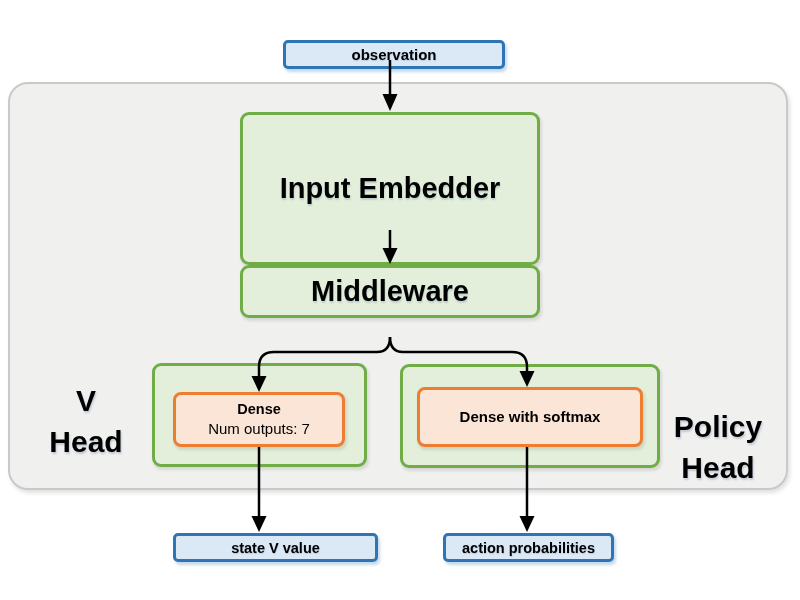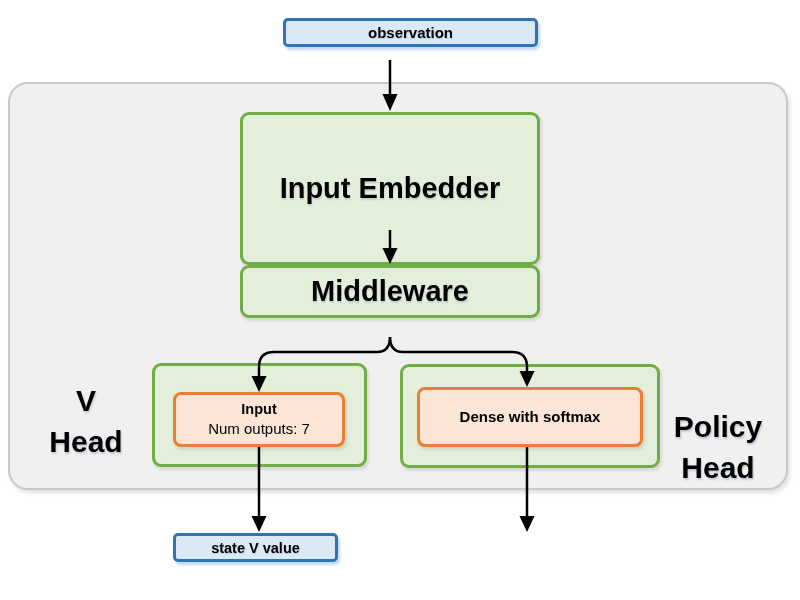--- a/index.html
+++ b/index.html
@@ -37,30 +37,30 @@
   .big-label { font-size:29px; text-shadow:0.5px 1.5px 1.5px rgba(110,140,175,0.3); }
   .head-label {
     position:absolute; text-align:center; font-weight:bold; font-size:30px;
     color:#000; line-height:1.35;
     text-shadow:1px 2px 2px rgba(110,130,165,0.35);
   }
   .head-label span { display:block; }
   .o-title { font-weight:bold; font-size:14.5px; }
   .o-sub { font-weight:normal; font-size:15px; }
   .softmax .o-title { font-size:15px; }
-  #observation  { left:283px; top:18px;  width:255px; height:29px;text-align:center; }
+  #observation  { left:283px; top:40px;  width:222px; height:29px;text-align:center; }
   #input-embedder { left:240px; top:112px; width:300px; height:153px; }
   #middleware   { left:240px; top:265px; width:300px; height:53px;align-items:center; }
   #v-head-container      { left:152px; top:363px; width:215px; height:104px; }
   #policy-head-container { left:400px; top:364px; width:260px; height:104px; }
   #dense-box    { left:173px; top:392px; width:172px; height:55px; }
   #dense-softmax-box { left:417px; top:387px; width:226px; height:60px; }
   #v-head-label      { left:26px;  top:381px; width:120px; }
   #policy-head-label { left:654px; top:383px; width:128px;margin-top:24px; }
-  #state-v-value        { left:173px; top:533px; width:165px; height:29px; font-size:14.5px; }
+  #state-v-value        { left:173px; top:533px; width:205px; height:29px; font-size:14.5px; }
   #action-probabilities { left:443px; top:533px; width:171px; height:29px; font-size:14.5px; }
   .arrows { position:absolute; left:0; top:0; pointer-events:none; }
   .arrows path, .arrows line { stroke:var(--arrow); stroke-width:2.5; fill:none; }
   .arrows polygon { fill:var(--arrow); stroke:none; }
 </style>
 </head>
 <body>
 
 <div class="stage">
 
@@ -76,21 +76,21 @@
 
   <div class="box green-box big-label" id="middleware">
     <span>Middleware</span>
   </div>
 
   <div class="box green-box" id="v-head-container"></div>
 
   <div class="box green-box" id="policy-head-container"></div>
 
   <div class="box orange-box" id="dense-box">
-    <span class="o-title">Input</span>
+    <span class="o-title">Dense</span>
     <span class="o-sub">Num outputs: 7</span>
   </div>
 
   <div class="box orange-box softmax" id="dense-softmax-box">
     <span class="o-title">Dense with softmax</span>
   </div>
 
   <div class="head-label" id="v-head-label">
     <span>V</span>
     <span>Head</span>
@@ -98,20 +98,23 @@
 
   <div class="head-label" id="policy-head-label">
     <span>Policy</span>
     <span>Head</span>
   </div>
 
   <div class="box blue-box" id="state-v-value">
     <span>state V value</span>
   </div>
 
+  <div class="box blue-box" id="action-probabilities">
+    <span>action probabilities</span>
+  </div>
 
   <svg class="arrows" width="800" height="600" viewBox="0 0 800 600">
     <g>
       <line x1="390" y1="60" x2="390" y2="96"></line>
       <polygon points="390,111 382.5,94 397.5,94"></polygon>
     </g>
     <g>
       <line x1="390" y1="230" x2="390" y2="250"></line>
       <polygon points="390,264 382.5,248 397.5,248"></polygon>
     </g>

